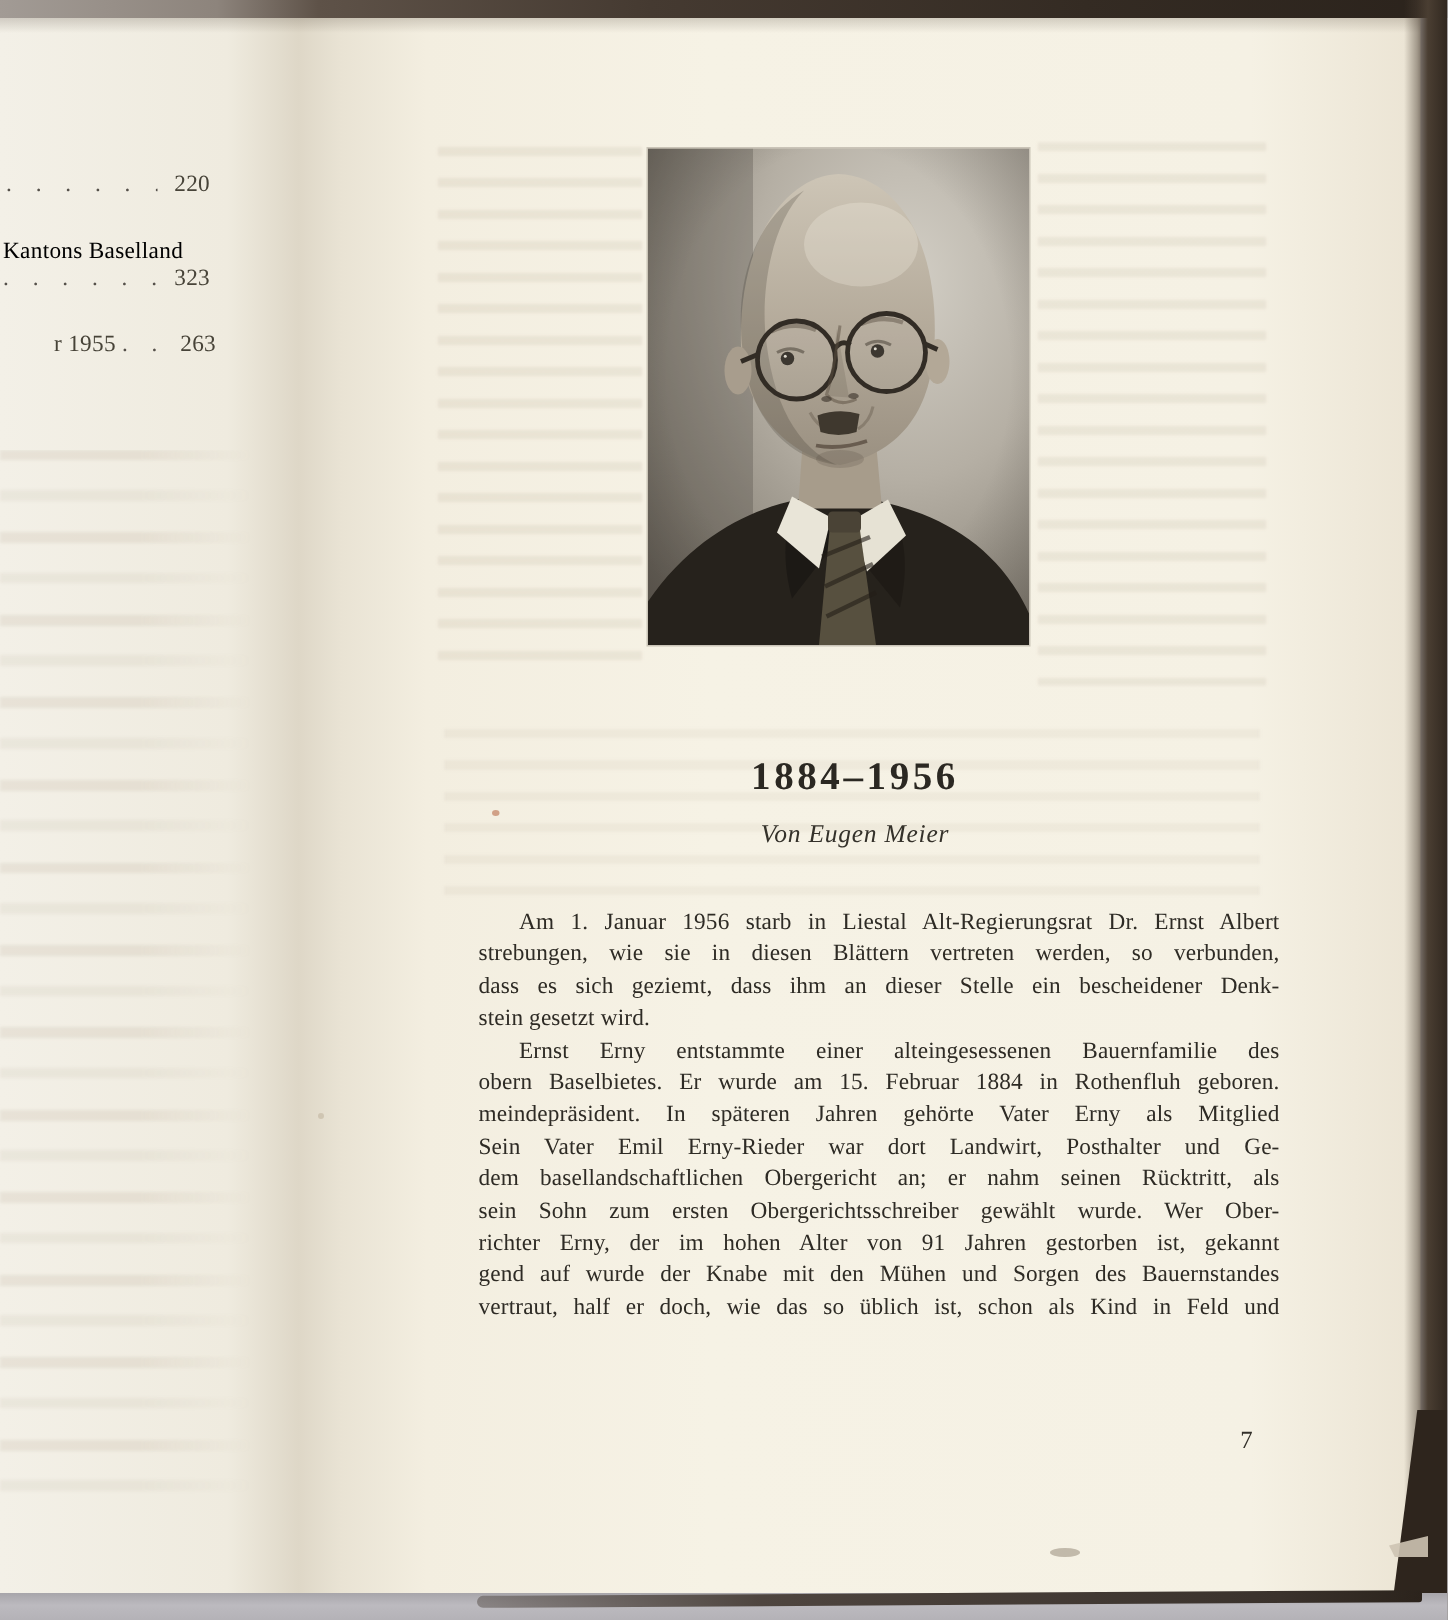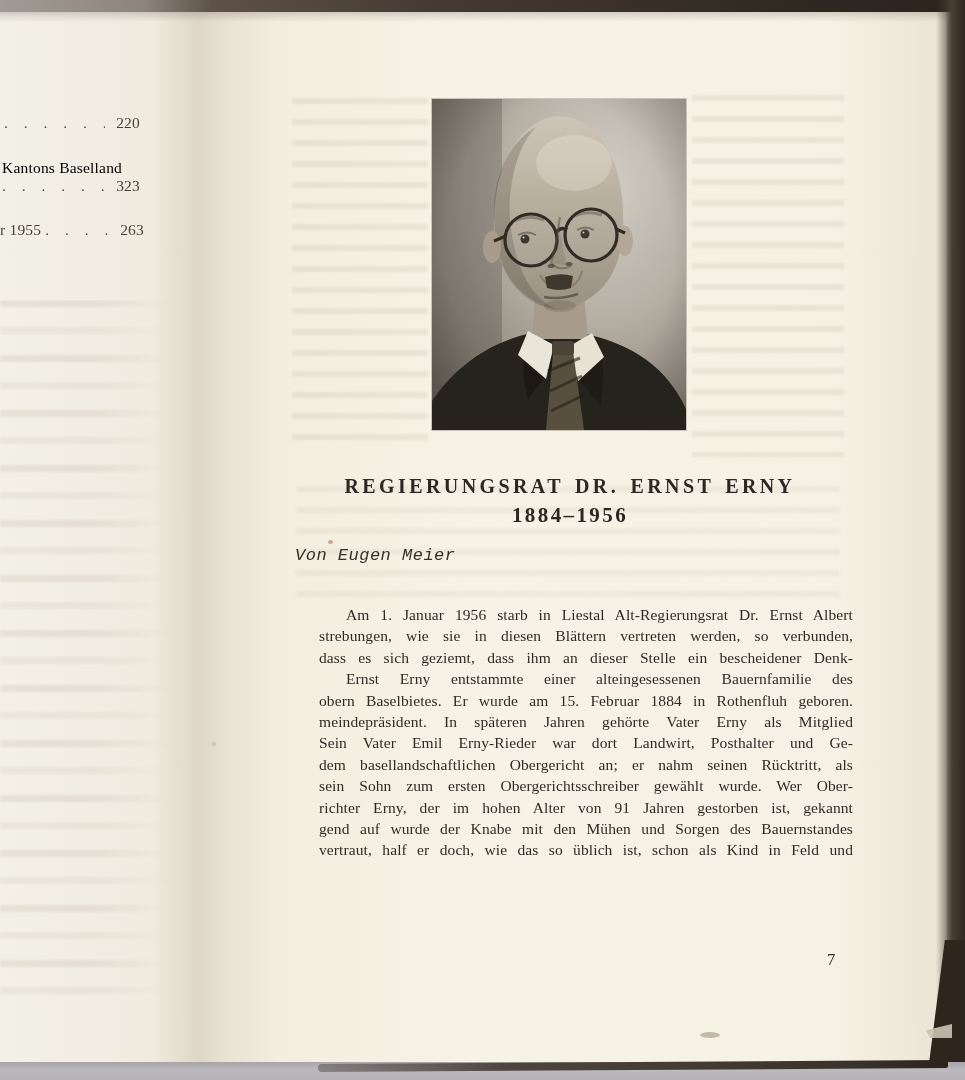--- a/index.html
+++ b/index.html
@@ -50,34 +50,34 @@
 
   
   .toc-row{position:absolute;display:flex;align-items:baseline;color:var(--toc_ink);
     font-size:15.5px;letter-spacing:.2px;}
   .toc-row .dots{flex:1;overflow:hidden;white-space:nowrap;letter-spacing:6px;color:#55504a;}
   .toc-row .pg{margin-left:11px;}
   .toc-r1{left:4px;top:114px;width:136px;}
   .toc-label2{position:absolute;left:2px;top:159px;color:#000000;font-size:15.5px;letter-spacing:.2px;}
   .toc-r3{left:2px;top:177px;width:138px;}
   .toc-r4{left:0;top:221px;width:144px;}
-  .toc-r4 .lbl{margin-right:4px;}
+  .toc-r4 .lbl{margin-right:4px;padding-left:36px;}
 
   
   .photo{position:absolute;left:432px;top:99px;width:254px;height:331px;
     box-shadow:0 0 0 1px rgba(90,80,70,.28), inset 0 0 14px rgba(50,45,38,.3);}
   .photo svg{display:block;width:254px;height:331px;}
 
   
   .title{position:absolute;left:295px;top:475px;width:550px;text-align:center;
     font-size:20px;font-weight:700;letter-spacing:3.4px;word-spacing:3px;color:#2b2822;}
   .years{position:absolute;left:295px;top:503px;width:550px;text-align:center;
-    font-size:21px;font-weight:700;letter-spacing:2.4px;color:#2b2822;}
-  .byline{position:absolute;left:295px;top:546px;width:550px;
-    font-style:italic;font-size:17px;letter-spacing:.5px;color:#34312a;font-family:Liberation Mono, monospace;}
+    font-size:26px;font-weight:700;letter-spacing:2.4px;color:#2b2822;}
+  .byline{position:absolute;left:295px;top:546px;width:550px;text-align:center;
+    font-style:italic;font-size:17px;letter-spacing:.5px;color:#34312a;}
 
   
   .bodytext{position:absolute;left:303px;top:604px;width:534px;
     font-size:15.5px;line-height:21.4px;color:var(--ink);letter-spacing:.1px;margin-left:16px;}
   .line{text-align:justify;text-align-last:justify;height:21.4px;overflow:hidden;white-space:nowrap;}
   .line.indent{text-indent:27px;}
   .line.short{text-align-last:left;}
 
   .pagenum{position:absolute;left:818px;top:950px;width:26px;text-align:center;
     font-size:16.5px;color:#33302a;}
@@ -174,28 +174,28 @@
       <ellipse cx="119" cy="167" rx="3.5" ry="2" fill="rgba(55,47,38,0.6)"></ellipse>
       <ellipse cx="137" cy="165" rx="3.5" ry="2" fill="rgba(55,47,38,0.6)"></ellipse>
       <path d="M108 176 Q112 184 120 188" stroke="rgba(90,78,63,0.35)" stroke-width="2" fill="none"></path>
       <path d="M150 172 Q148 182 140 187" stroke="rgba(90,78,63,0.35)" stroke-width="2" fill="none"></path>
       <path d="M113 178 Q127 173 141 177 L139 189 Q127 193 115 189 Z" fill="#3f382e"></path>
       <path d="M112 198 Q128 201 146 195" stroke="rgba(75,62,50,0.65)" stroke-width="2.5" fill="none"></path>
       <ellipse cx="128" cy="207" rx="16" ry="6" fill="rgba(70,60,48,0.18)"></ellipse>
     </svg>
   </figure>
 
-  <h1 class="title">REGIERUNGSRAT DR. ERNST ERNY</h1>
   <div class="years">1884–1956</div>
   <div class="byline">Von Eugen Meier</div>
 
   <div class="bodytext">
     <div class="line indent">Am 1. Januar 1956 starb in Liestal Alt-Regierungsrat Dr. Ernst Albert</div>
     <div class="line">strebungen, wie sie in diesen Blättern vertreten werden, so verbunden,</div>
     <div class="line">dass es sich geziemt, dass ihm an dieser Stelle ein bescheidener Denk-</div>
+    <div class="line short">stein gesetzt wird.</div>
     <div class="line indent">Ernst Erny entstammte einer alteingesessenen Bauernfamilie des</div>
     <div class="line">obern Baselbietes. Er wurde am 15. Februar 1884 in Rothenfluh geboren.</div>
     <div class="line">meindepräsident. In späteren Jahren gehörte Vater Erny als Mitglied</div>
     <div class="line">Sein Vater Emil Erny-Rieder war dort Landwirt, Posthalter und Ge-</div>
     <div class="line">dem basellandschaftlichen Obergericht an; er nahm seinen Rücktritt, als</div>
     <div class="line">sein Sohn zum ersten Obergerichtsschreiber gewählt wurde. Wer Ober-</div>
     <div class="line">richter Erny, der im hohen Alter von 91 Jahren gestorben ist, gekannt</div>
     <div class="line">gend auf wurde der Knabe mit den Mühen und Sorgen des Bauernstandes</div>
     <div class="line">vertraut, half er doch, wie das so üblich ist, schon als Kind in Feld und</div>
   </div>

